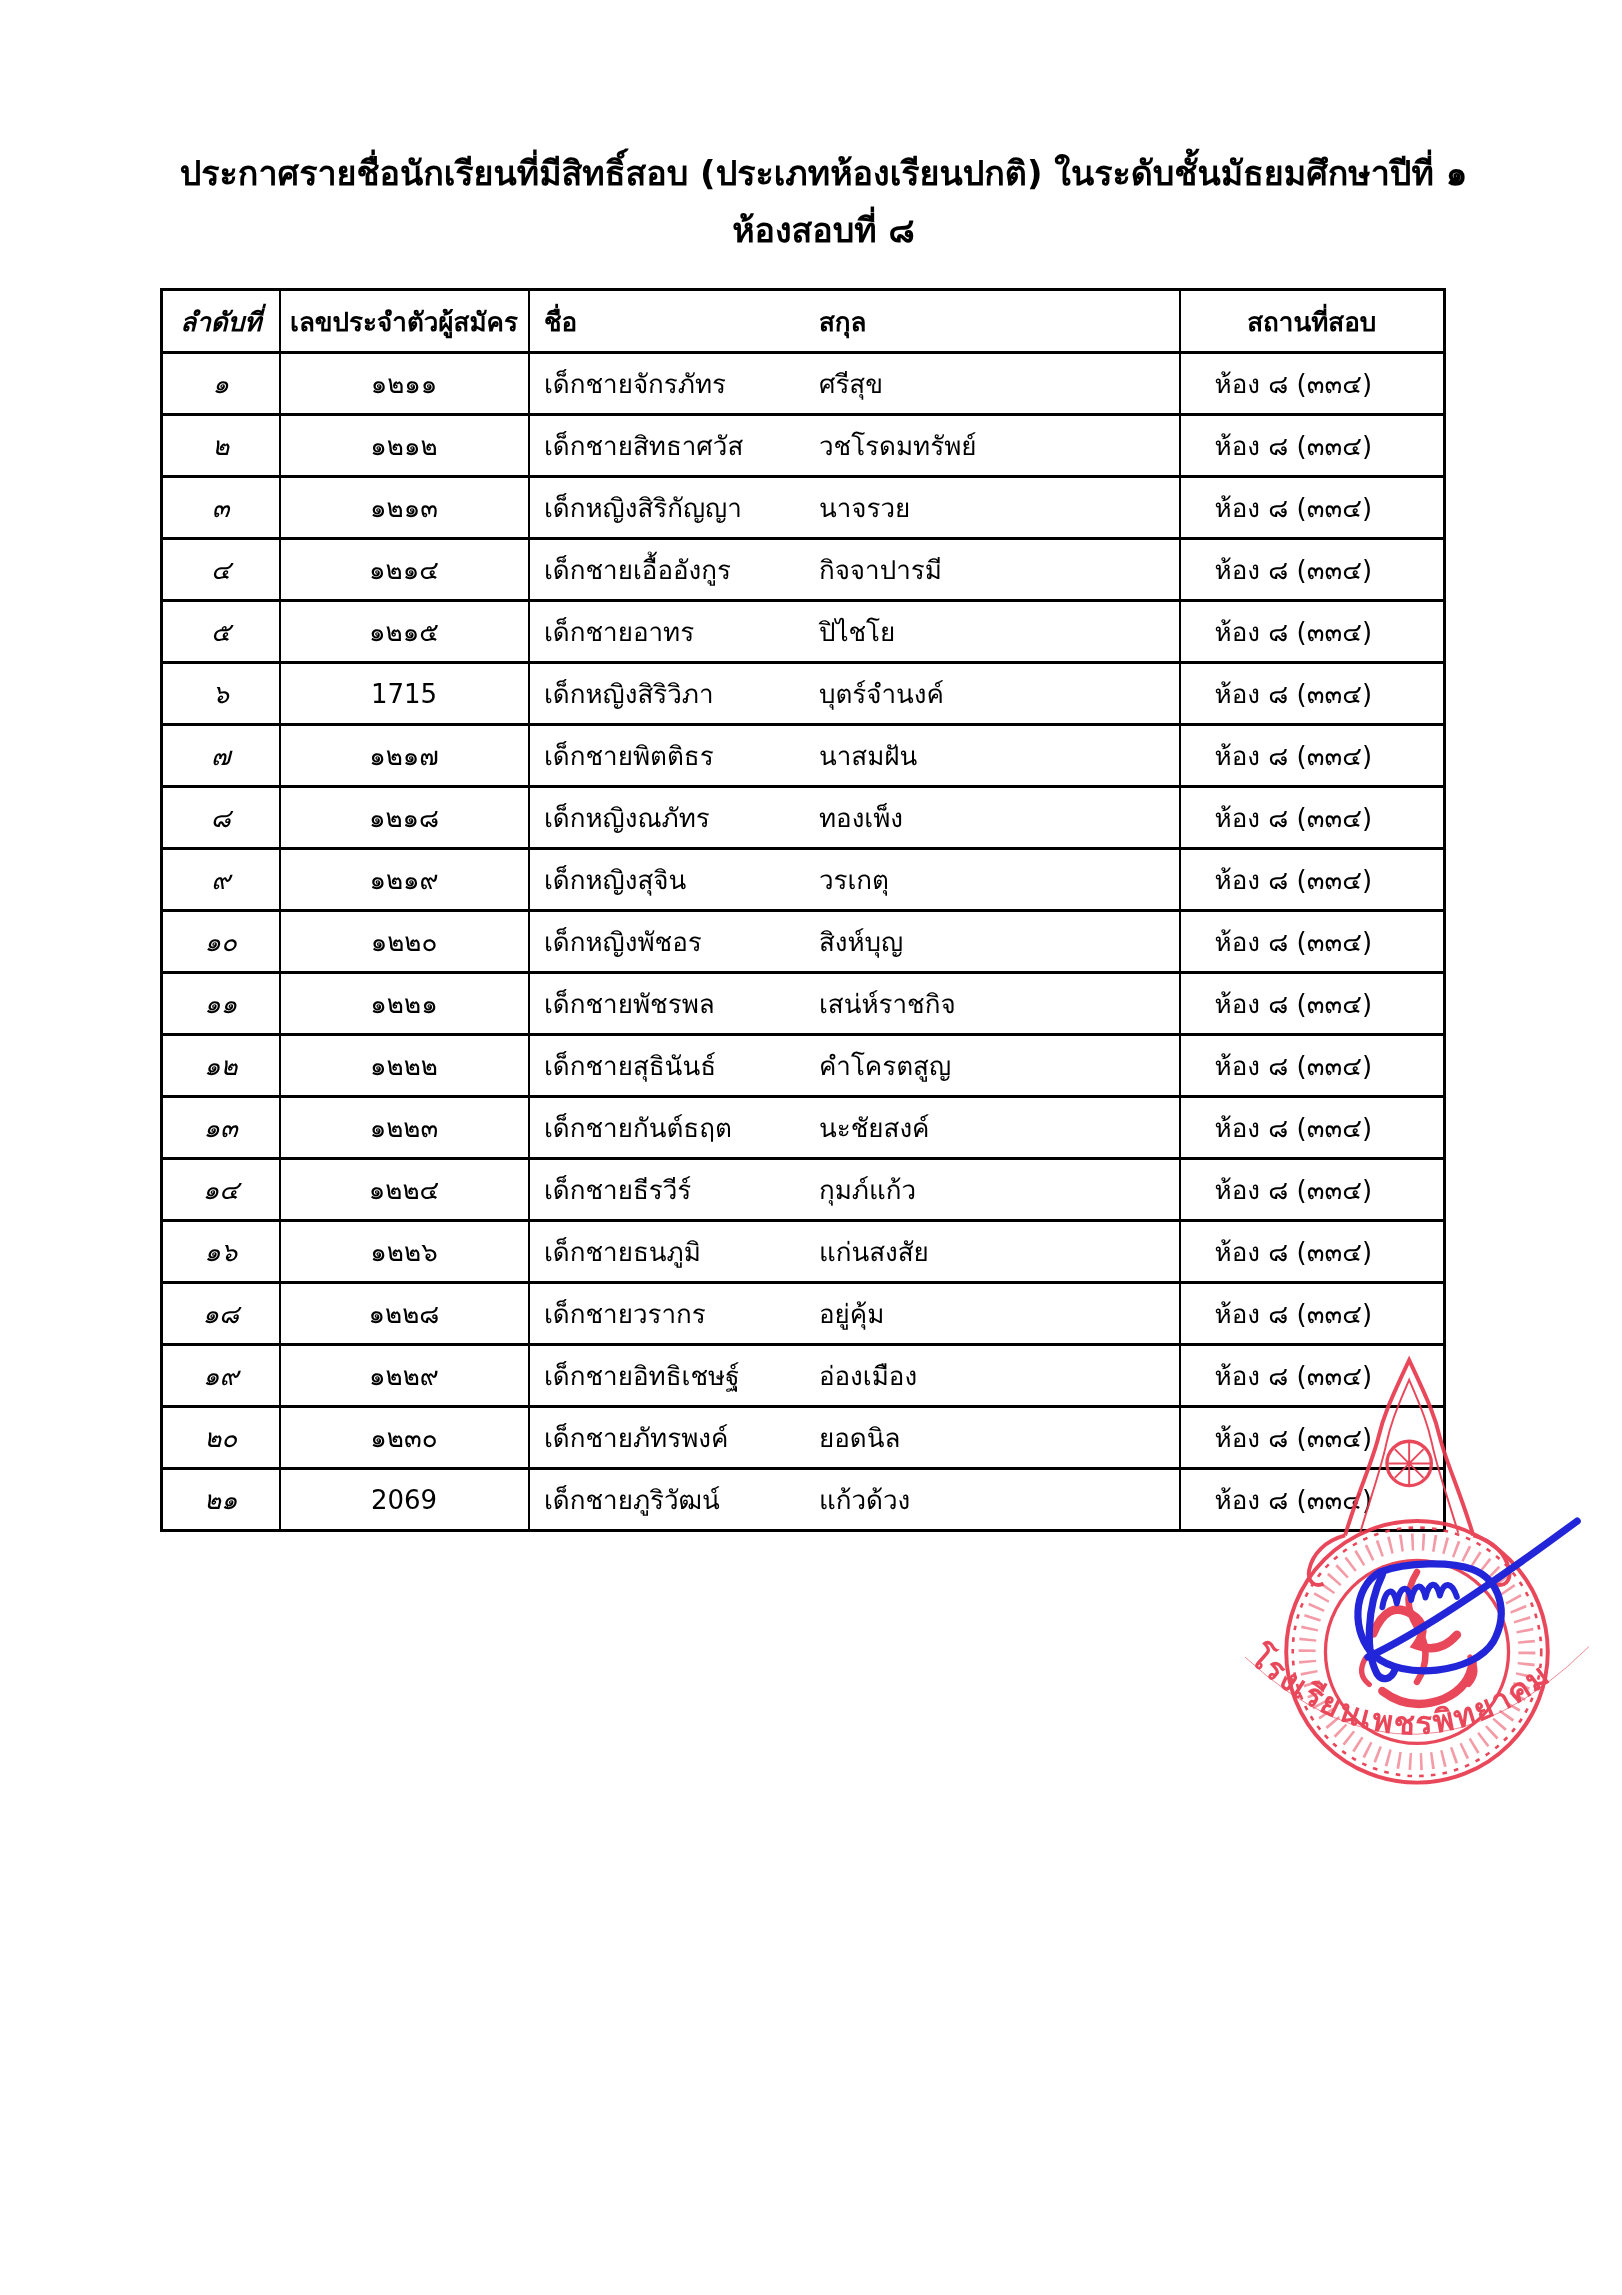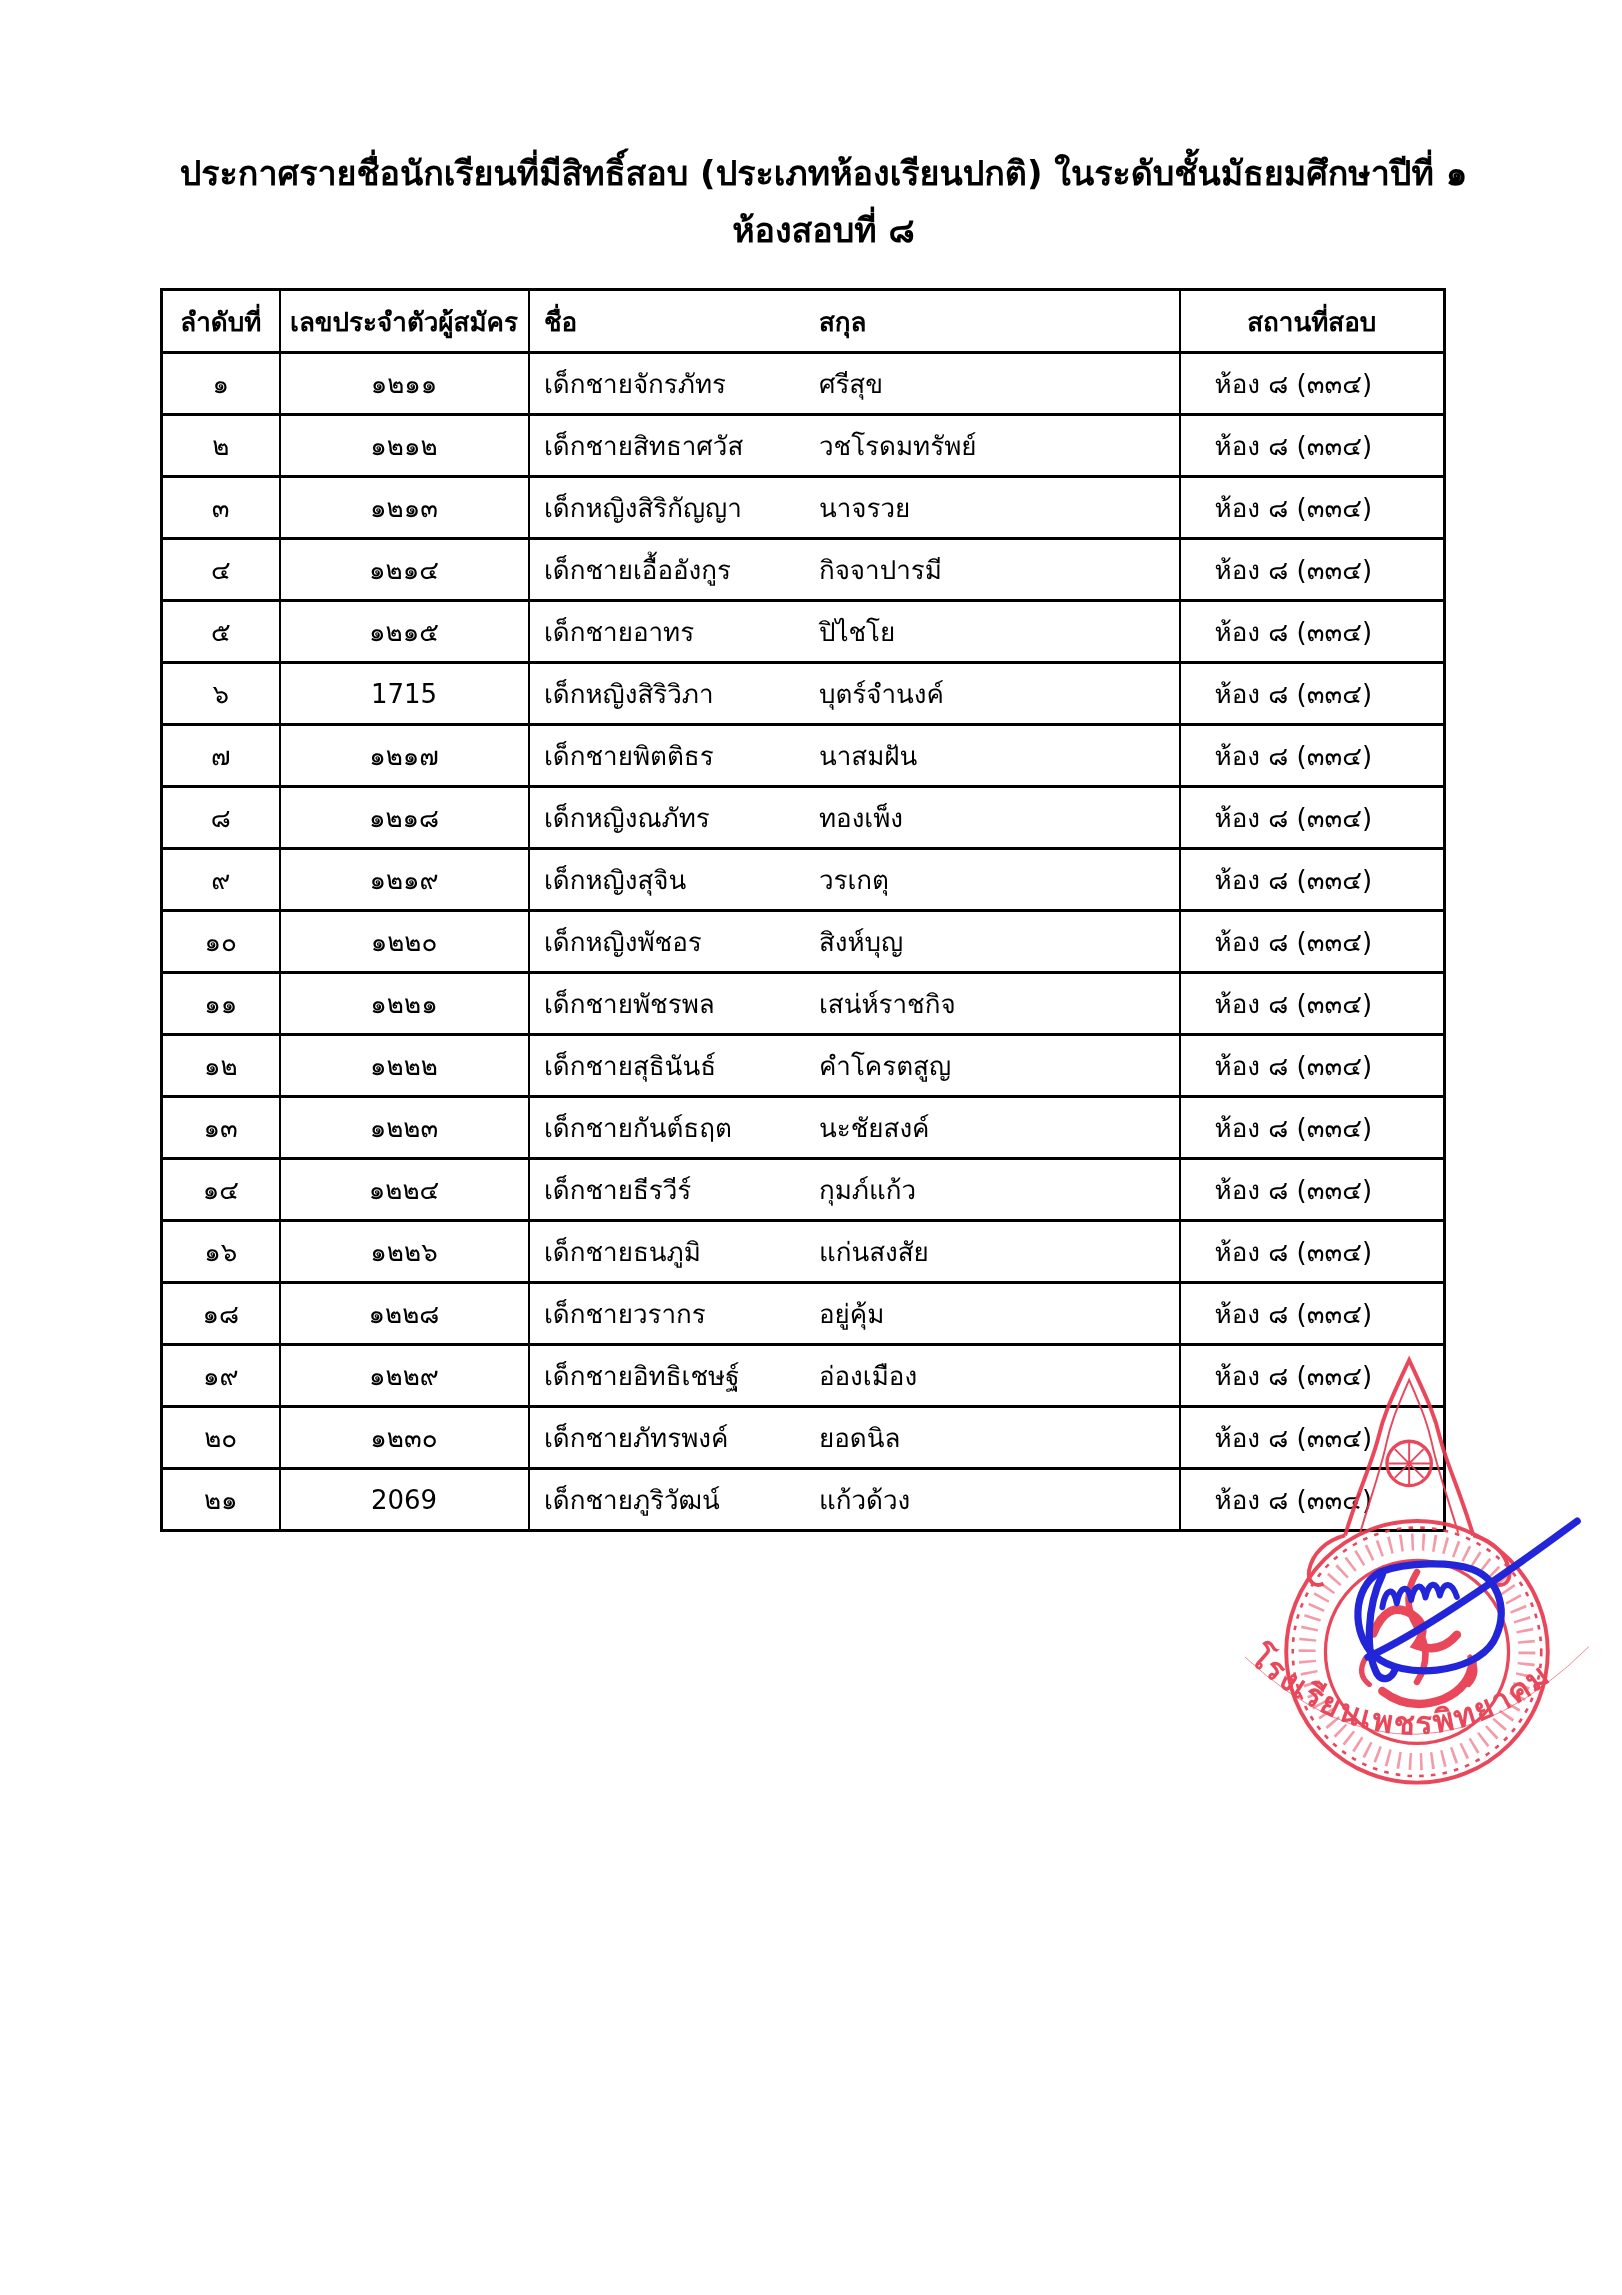--- a/index.html
+++ b/index.html
@@ -42,21 +42,21 @@
     white-space:nowrap;
     overflow:hidden;
     padding:0;
   }
   .roster thead th{
     height:60px;
     font-weight:bold;
     border-bottom-width:3.9px;
   }
   .roster tbody td{height:59px;font-weight:normal;}
-  .col-no{text-align:center;}
+  .col-no{text-align:center;font-style:italic;}
   .col-id{text-align:center;margin-left:16px;}
   .col-name{text-align:left;padding-left:14.4px !important;}
   .col-name .fname{display:inline-block;width:275px;}
   .col-name .lname{display:inline-block;}
   th.col-room{text-align:center;}
   td.col-room{text-align:left;padding-left:34px !important;}
 
   svg.stamp{
     position:absolute;
     left:1211px;

